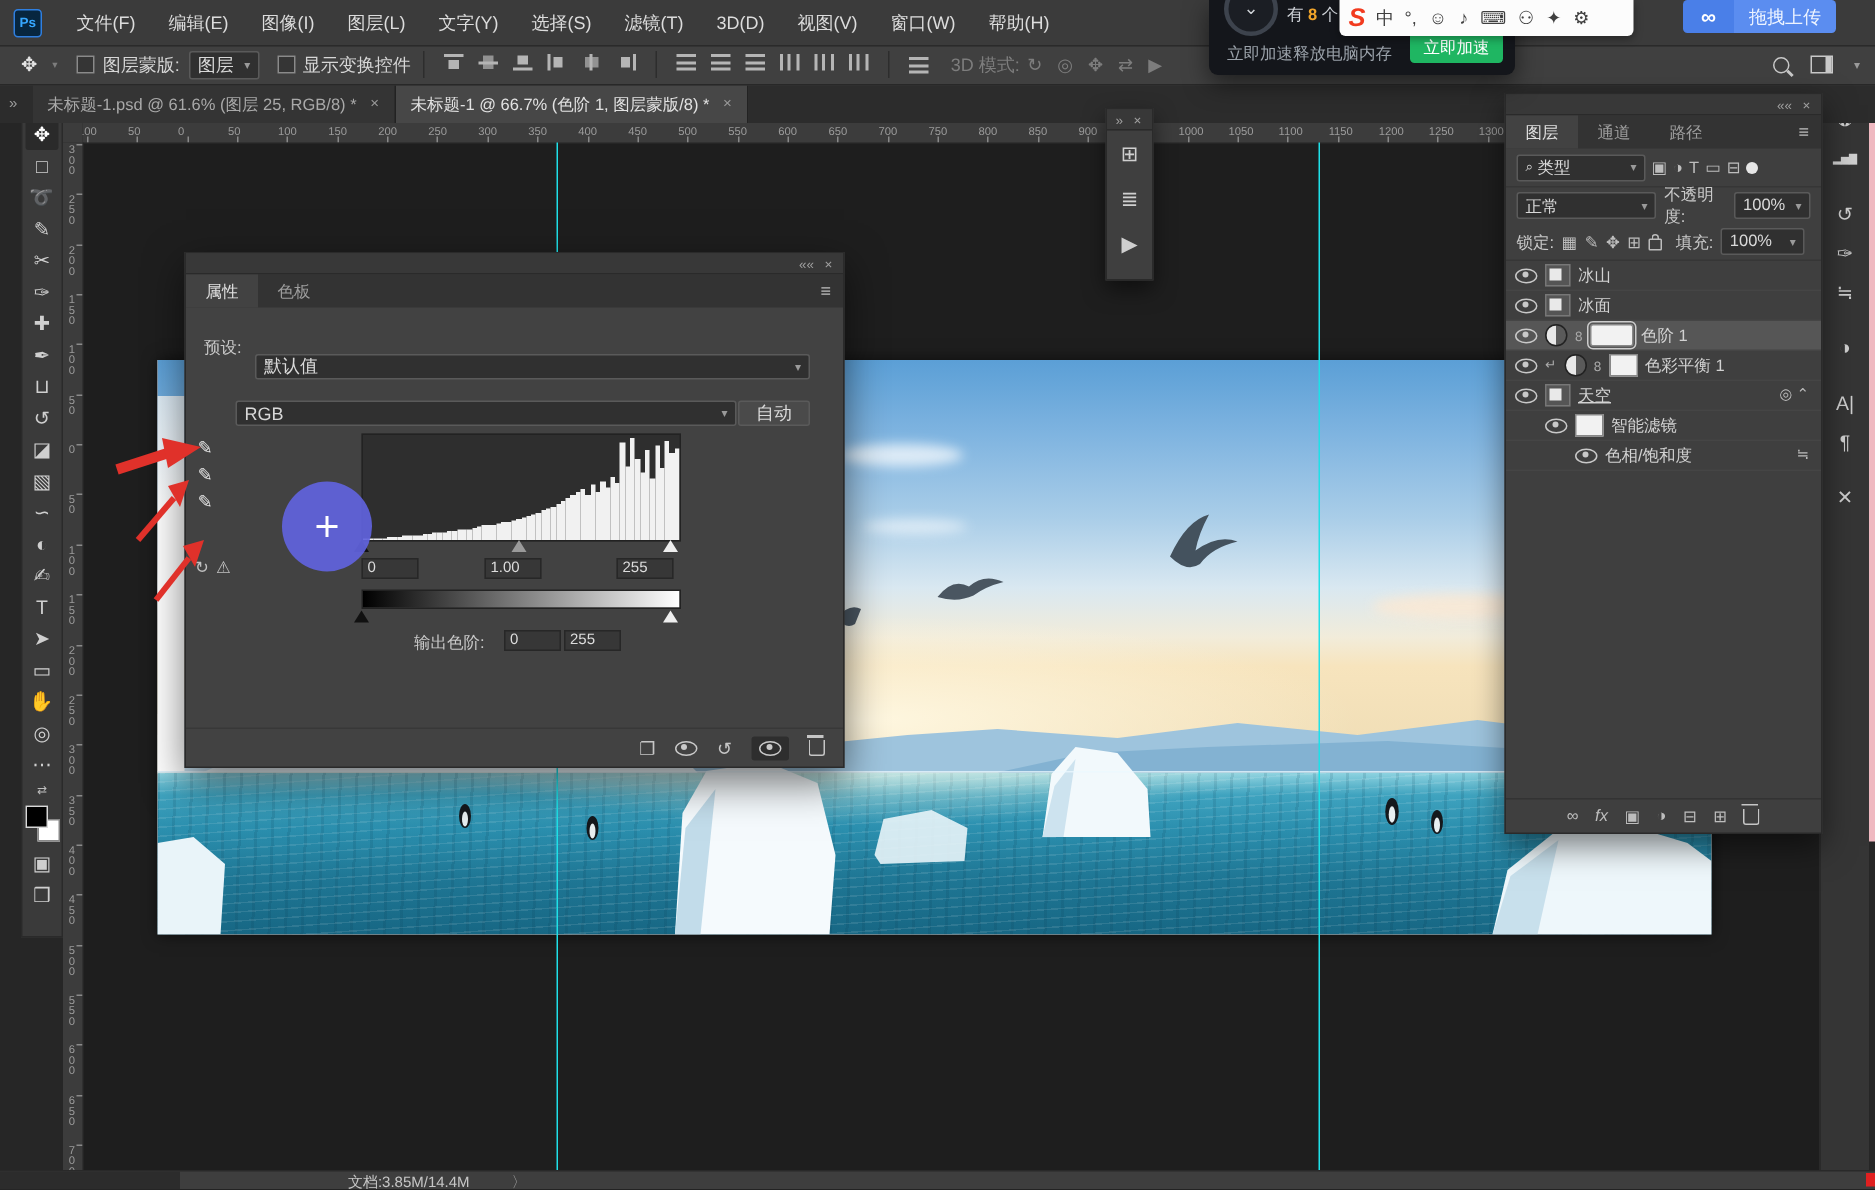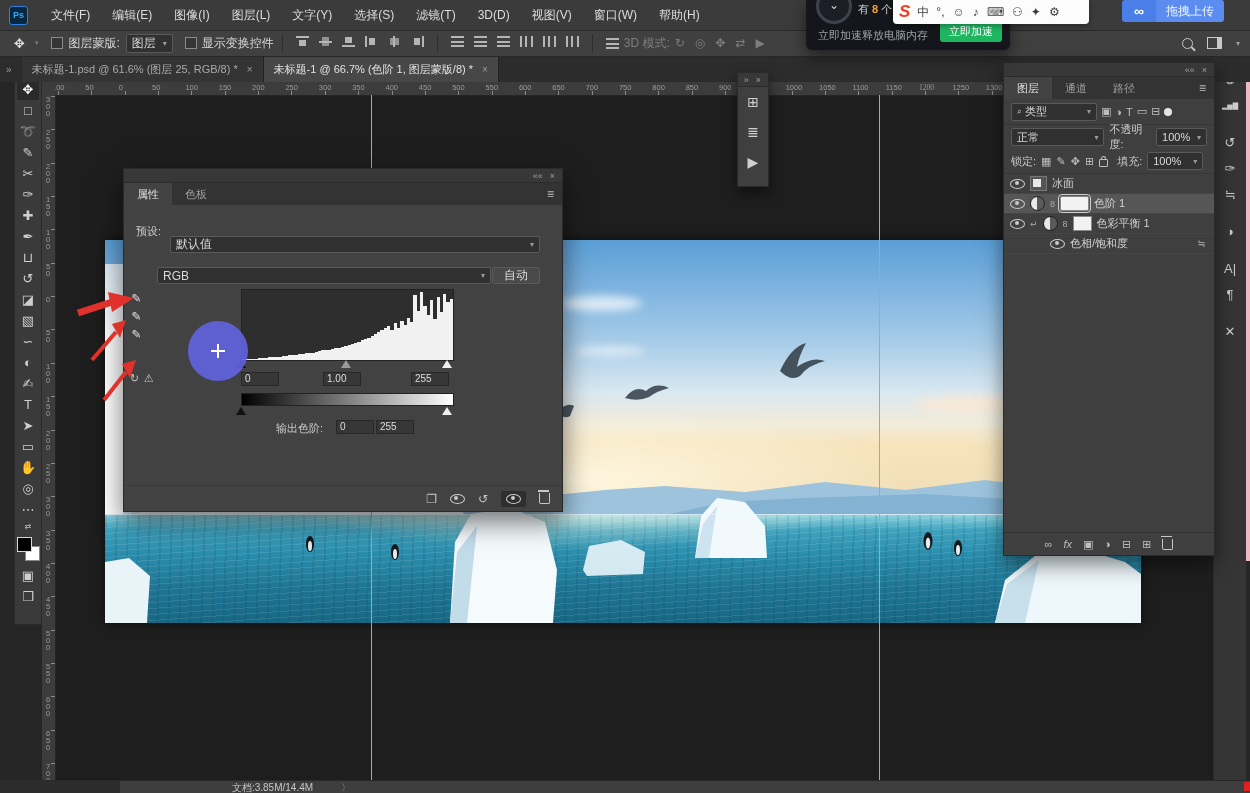--- a/index.html
+++ b/index.html
@@ -247,21 +247,21 @@
       <span class="rl" style="left: 697.35px;">950</span>
       <span class="tk" style="left: 703.35px;"></span>
       <span class="rl" style="left: 730.7px;">1000</span>
       <span class="tk" style="left: 736.7px;"></span>
       <span class="rl" style="left: 764.05px;">1050</span>
       <span class="tk" style="left: 770.05px;"></span>
       <span class="rl" style="left: 797.4px;">1100</span>
       <span class="tk" style="left: 803.4px;"></span>
       <span class="rl" style="left: 830.75px;">1150</span>
       <span class="tk" style="left: 836.75px;"></span>
-      <span class="rl" style="left: 864.1px; font-family: Liberation Serif, serif;">1200</span>
+      <span class="rl" style="left: 864.1px;">1200</span>
       <span class="tk" style="left: 870.1px;"></span>
       <span class="rl" style="left: 897.45px;">1250</span>
       <span class="tk" style="left: 903.45px;"></span>
       <span class="rl" style="left: 930.8px;">1300</span>
       <span class="tk" style="left: 936.8px;"></span>
       <span class="rl" style="left: 964.15px;">1350</span>
       <span class="tk" style="left: 970.15px;"></span>
       <span class="rl" style="left: 997.5px;">1400</span>
       <span class="tk" style="left: 1003.5px;"></span>
       <span class="rl" style="left: 1030.85px;">1450</span>
@@ -349,21 +349,21 @@
     <span class="vsep"></span>
     <span id="align-group1"><span class="ai ai-top"><i class="b"></i><i class="x"></i><i class="c"></i></span><span class="ai ai-vc"><i class="b"></i><i class="x"></i><i class="c"></i></span><span class="ai ai-bot"><i class="b"></i><i class="x"></i><i class="c"></i></span><span class="ai ai-left"><i class="b"></i><i class="x"></i><i class="c"></i></span><span class="ai ai-hc"><i class="b"></i><i class="x"></i><i class="c"></i></span><span class="ai ai-right"><i class="b"></i><i class="x"></i><i class="c"></i></span></span>
     <span class="vsep"></span>
     <span id="align-group2"><span class="ai ai-dv"><i class="b"></i><i class="x"></i><i class="c"></i></span><span class="ai ai-dv"><i class="b"></i><i class="x"></i><i class="c"></i></span><span class="ai ai-dv"><i class="b"></i><i class="x"></i><i class="c"></i></span><span class="ai ai-dh"><i class="b"></i><i class="x"></i><i class="c"></i></span><span class="ai ai-dh"><i class="b"></i><i class="x"></i><i class="c"></i></span><span class="ai ai-dh"><i class="b"></i><i class="x"></i><i class="c"></i></span></span>
     <span class="vsep"></span>
     <span class="ai ai-dv">
         <i class="b"></i>
         <i class="x"></i>
         <i class="c"></i>
       </span>
-    <span style="color:#7d7d7d;">3D 模式:</span>
+    <span style="color:#7d7d7d;margin-left:10px">3D 模式:</span>
     <span class="gicon">↻</span>
     <span class="gicon">◎</span>
     <span class="gicon">✥</span>
     <span class="gicon">⇄</span>
     <span class="gicon">▶</span>
     <span style="margin-left:auto;margin-right:10px;display:flex;align-items:center;gap:14px">
       <span style="width:9px;height:9px;border:1.5px solid #c9c9c9;border-radius:50%;position:relative;display:inline-block">
           <i style="position:absolute;left:8px;top:9px;width:5px;height:1.5px;background:#c9c9c9;transform:rotate(45deg)"></i>
         </span>
       <span style="width:13px;height:10px;border:1px solid #c9c9c9;position:relative;display:inline-block">
@@ -602,37 +602,53 @@
       <span style="font-size:11px;color:#c9c9c9;margin-left:4px">填充:</span>
       <span class="sel" style="width:44px;height:16px;font-size:11px">
           <span>100%</span>
           <span class="car" style="margin-left:auto">▾</span>
         </span>
     </div>
     <div id="ly-list">
         <div class="lrow" style="padding-left: 6px;">
           <span class="eyeic"></span>
           <span class="thumb-so"></span>
+          <span>冰山</span>
+        </div>
+        <div class="lrow" style="padding-left: 6px;">
+          <span class="eyeic"></span>
+          <span class="thumb-so"></span>
           <span>冰面</span>
         </div>
         <div class="lrow selected" style="padding-left: 6px;">
           <span class="eyeic"></span>
           <span class="thumb-adj"></span>
           <span class="linkic">8</span>
           <span class="thumb-mask sel"></span>
           <span>色阶 1</span>
         </div>
         <div class="lrow" style="padding-left: 6px;">
           <span class="eyeic"></span>
           <span style="font-size: 9px; color: rgb(170, 170, 170);">↵</span>
           <span class="thumb-adj"></span>
           <span class="linkic">8</span>
           <span class="thumb-mask"></span>
           <span>色彩平衡 1</span>
         </div>
+        <div class="lrow" style="padding-left: 6px;">
+          <span class="eyeic"></span>
+          <span class="thumb-so"></span>
+          <span style="text-decoration: underline;">天空</span>
+          <span style="margin-left: auto; margin-right: 8px; color: rgb(187, 187, 187); font-size: 10px;">◎ ⌃</span>
+        </div>
+        <div class="lrow" style="padding-left: 26px;">
+          <span class="eyeic"></span>
+          <span class="thumb-mask"></span>
+          <span>智能滤镜</span>
+        </div>
         <div class="lrow" style="padding-left: 46px;">
           <span class="eyeic"></span>
           <span>色相/饱和度</span>
           <span style="margin-left: auto; margin-right: 8px; color: rgb(187, 187, 187); font-size: 10px;">≒</span>
         </div>
       </div>
     <div id="ly-footer">
       <span class="fi">∞</span>
       <span class="fi" style="font-style:italic">fx</span>
       <span class="fi">▣</span>

